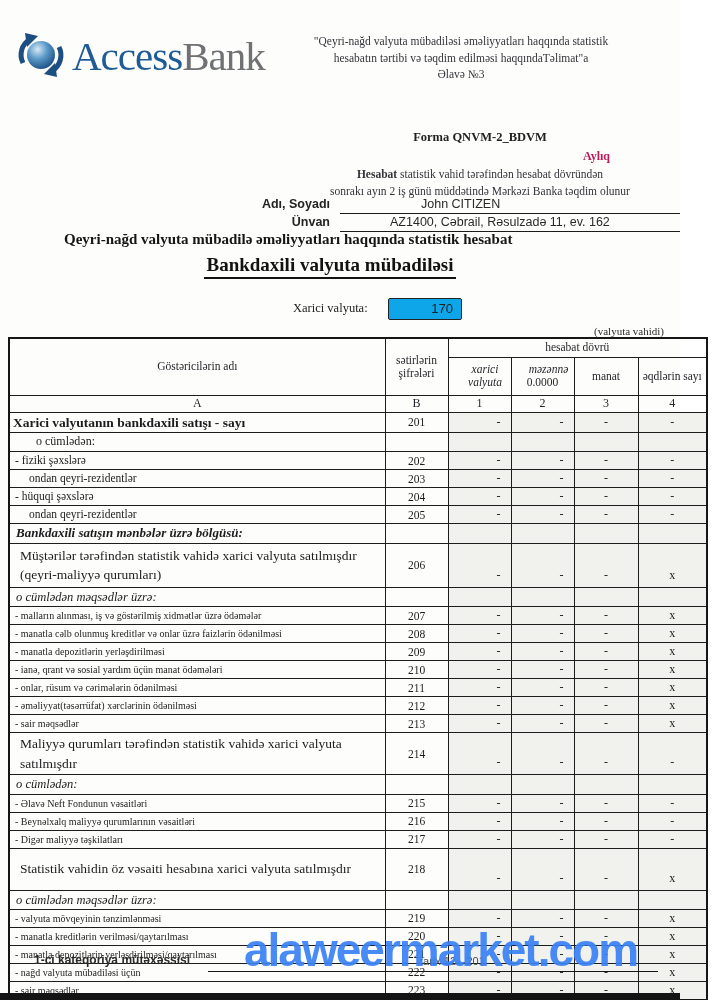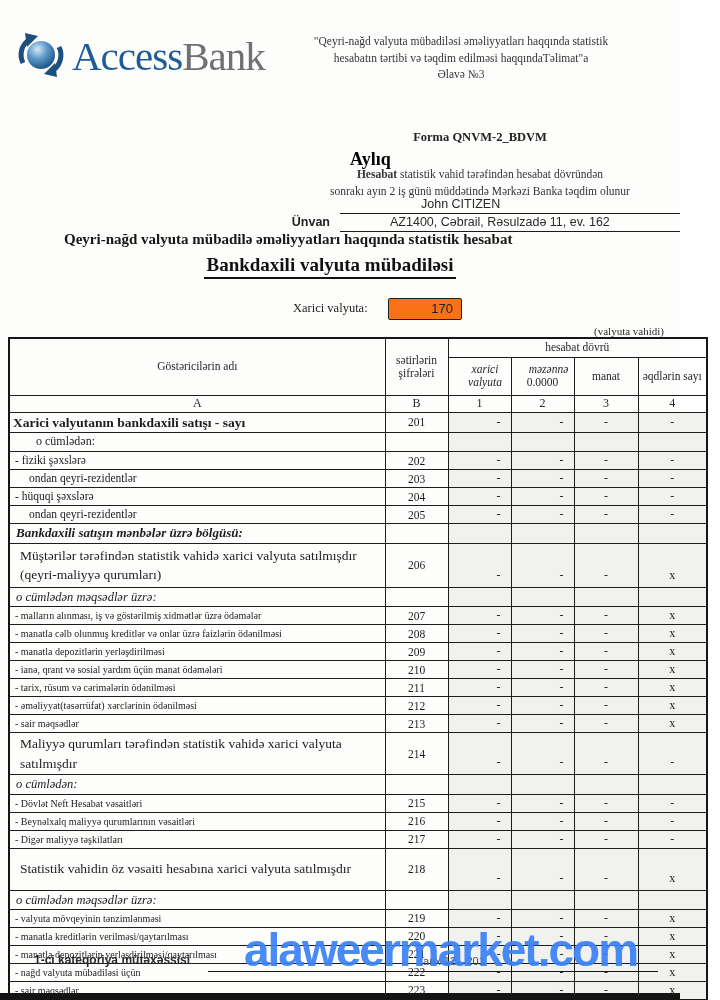--- a/index.html
+++ b/index.html
@@ -12,41 +12,41 @@
   #logo .word{font-family:"Liberation Serif",serif;font-size:41px;letter-spacing:-1px;line-height:1;}
   #logo .access{color:#1f5c96;}
   #logo .bank{color:#6f7174;}
   #logo svg{margin-right:4px;}
 
   
   .regblock{position:absolute;left:283px;top:33px;width:356px;text-align:center;
     font-family:"Liberation Serif",serif;font-size:11.5px;line-height:16.5px;color:#34343c;}
   .formcode{position:absolute;left:350px;top:130px;width:260px;text-align:center;
     font-family:"Liberation Serif",serif;font-weight:bold;font-size:12.5px;color:#222;}
-  .periodicity{position:absolute;left:350px;top:149px;width:260px;text-align:left;
-    font-family:"Liberation Serif",serif;font-weight:bold;font-size:18px;color:#000000;}
+  .periodicity{position:absolute;left:350px;top:149px;width:260px;text-align:right;
+    font-family:"Liberation Serif",serif;font-weight:bold;font-size:12px;color:#be185d;}
   .submission{position:absolute;left:295px;top:166px;width:370px;text-align:center;
     font-family:"Liberation Serif",serif;font-size:11.5px;line-height:16.5px;color:#33333a;}
   .submission b{font-weight:bold;}
 
   
   .id-label{position:absolute;width:330px;text-align:right;font-family:"Liberation Sans",sans-serif;
     font-weight:bold;font-size:12.5px;color:#232323;}
   .id-value{position:absolute;font-family:"Liberation Sans",sans-serif;font-size:12.5px;color:#2a2a2a;}
   .id-line{position:absolute;left:340px;right:0;border-top:1.5px solid #1b1b1b;}
 
   .report-title{position:absolute;left:64px;top:231px;font-family:"Liberation Serif",serif;
     font-weight:bold;font-size:15px;color:#161616;}
   .section-title{position:absolute;left:0;top:254px;width:660px;text-align:center;}
   .section-title span{display:inline-block;font-family:"Liberation Serif",serif;font-weight:bold;
     font-size:19px;color:#121212;border-bottom:2.5px solid #121212;padding:0 2px 1px 2px;}
 
   .currency-label{position:absolute;left:293px;top:301px;font-family:"Liberation Serif",serif;font-size:12.5px;color:#222;}
   .currency-box{position:absolute;left:388px;top:298px;width:64px;height:20px;border:1.5px solid #232323;
-    border-radius:2px;background:#f97316;text-align:right;font-family:"Liberation Sans",sans-serif;
+    border-radius:2px;background:#0ea5e9;text-align:right;font-family:"Liberation Sans",sans-serif;
     font-size:13px;color:#222;line-height:20px;padding-right:8px;}
   .unit-note{position:absolute;right:16px;top:325px;font-family:"Liberation Serif",serif;font-size:11px;color:#2c2c2c;}
 
   
   #tblwrap{position:absolute;left:8px;top:337px;width:698px;}
   table{border-collapse:collapse;width:698px;table-layout:fixed;border:2px solid #161616;}
   th,td{border:1px solid #1d1d1d;overflow:hidden;}
   thead th{font-family:"Liberation Serif",serif;font-weight:normal;font-size:11.5px;color:#26262c;
     text-align:center;vertical-align:middle;line-height:13px;}
   .h-period{height:19px;}
@@ -112,20 +112,21 @@
     <div>Əlavə №3</div>
   </div>
 
   <div class="formcode">Forma QNVM-2_BDVM</div>
   <div class="periodicity">Aylıq</div>
   <div class="submission">
     <div><b>Hesabat</b><span> statistik vahid tərəfindən hesabat dövründən</span></div>
     <div>sonrakı ayın 2 iş günü müddətində Mərkəzi Banka təqdim olunur</div>
   </div>
 
+  <div class="id-label" style="top:197px;">Adı, Soyadı</div>
   <div class="id-value" style="left:421px;top:197px;">John CITIZEN</div>
   <div class="id-line" style="top:213px;"></div>
 
   <div class="id-label" style="top:215px;">Ünvan</div>
   <div class="id-value" style="left:390px;top:215px;">AZ1400, Cəbrail, Rəsulzadə 11,  ev. 162</div>
   <div class="id-line" style="top:231px;"></div>
 
   <div class="report-title">Qeyri-nağd valyuta mübadilə əməliyyatları haqqında statistik hesabat</div>
   <div class="section-title">
     <span>Bankdaxili valyuta mübadiləsi</span>
@@ -274,21 +275,21 @@
           </tr>
           <tr style="height: 15px;">
             <td class="c-lbl t-detail">- ianə, qrant və sosial yardım üçün manat ödəmələri</td>
             <td class="c-code">210</td>
             <td class="c-val v1">-</td>
             <td class="c-val v2">-</td>
             <td class="c-val v3">-</td>
             <td class="c-val v4">x</td>
           </tr>
           <tr style="height: 15px;">
-            <td class="c-lbl t-detail">- tarix, rüsum və cərimələrin ödənilməsi</td>
+            <td class="c-lbl t-detail">- onlar, rüsum və cərimələrin ödənilməsi</td>
             <td class="c-code">211</td>
             <td class="c-val v1">-</td>
             <td class="c-val v2">-</td>
             <td class="c-val v3">-</td>
             <td class="c-val v4">x</td>
           </tr>
           <tr style="height: 15px;">
             <td class="c-lbl t-detail">- əməliyyat(təsərrüfat) xərclərinin ödənilməsi</td>
             <td class="c-code">212</td>
             <td class="c-val v1">-</td>
@@ -314,21 +315,21 @@
           </tr>
           <tr style="height: 17px;">
             <td class="c-lbl t-isub">o cümlədən:</td>
             <td class="c-code"></td>
             <td class="c-val v1"></td>
             <td class="c-val v2"></td>
             <td class="c-val v3"></td>
             <td class="c-val v4"></td>
           </tr>
           <tr style="height: 15px;">
-            <td class="c-lbl t-detail">- Dövlət Neft Hesabat vəsaitləri</td>
+            <td class="c-lbl t-detail">- Əlavə Neft Fondunun vəsaitləri</td>
             <td class="c-code">215</td>
             <td class="c-val v1">-</td>
             <td class="c-val v2">-</td>
             <td class="c-val v3">-</td>
             <td class="c-val v4">-</td>
           </tr>
           <tr style="height: 15px;">
             <td class="c-lbl t-detail">- Beynəlxalq maliyyə qurumlarının vəsaitləri</td>
             <td class="c-code">216</td>
             <td class="c-val v1">-</td>

